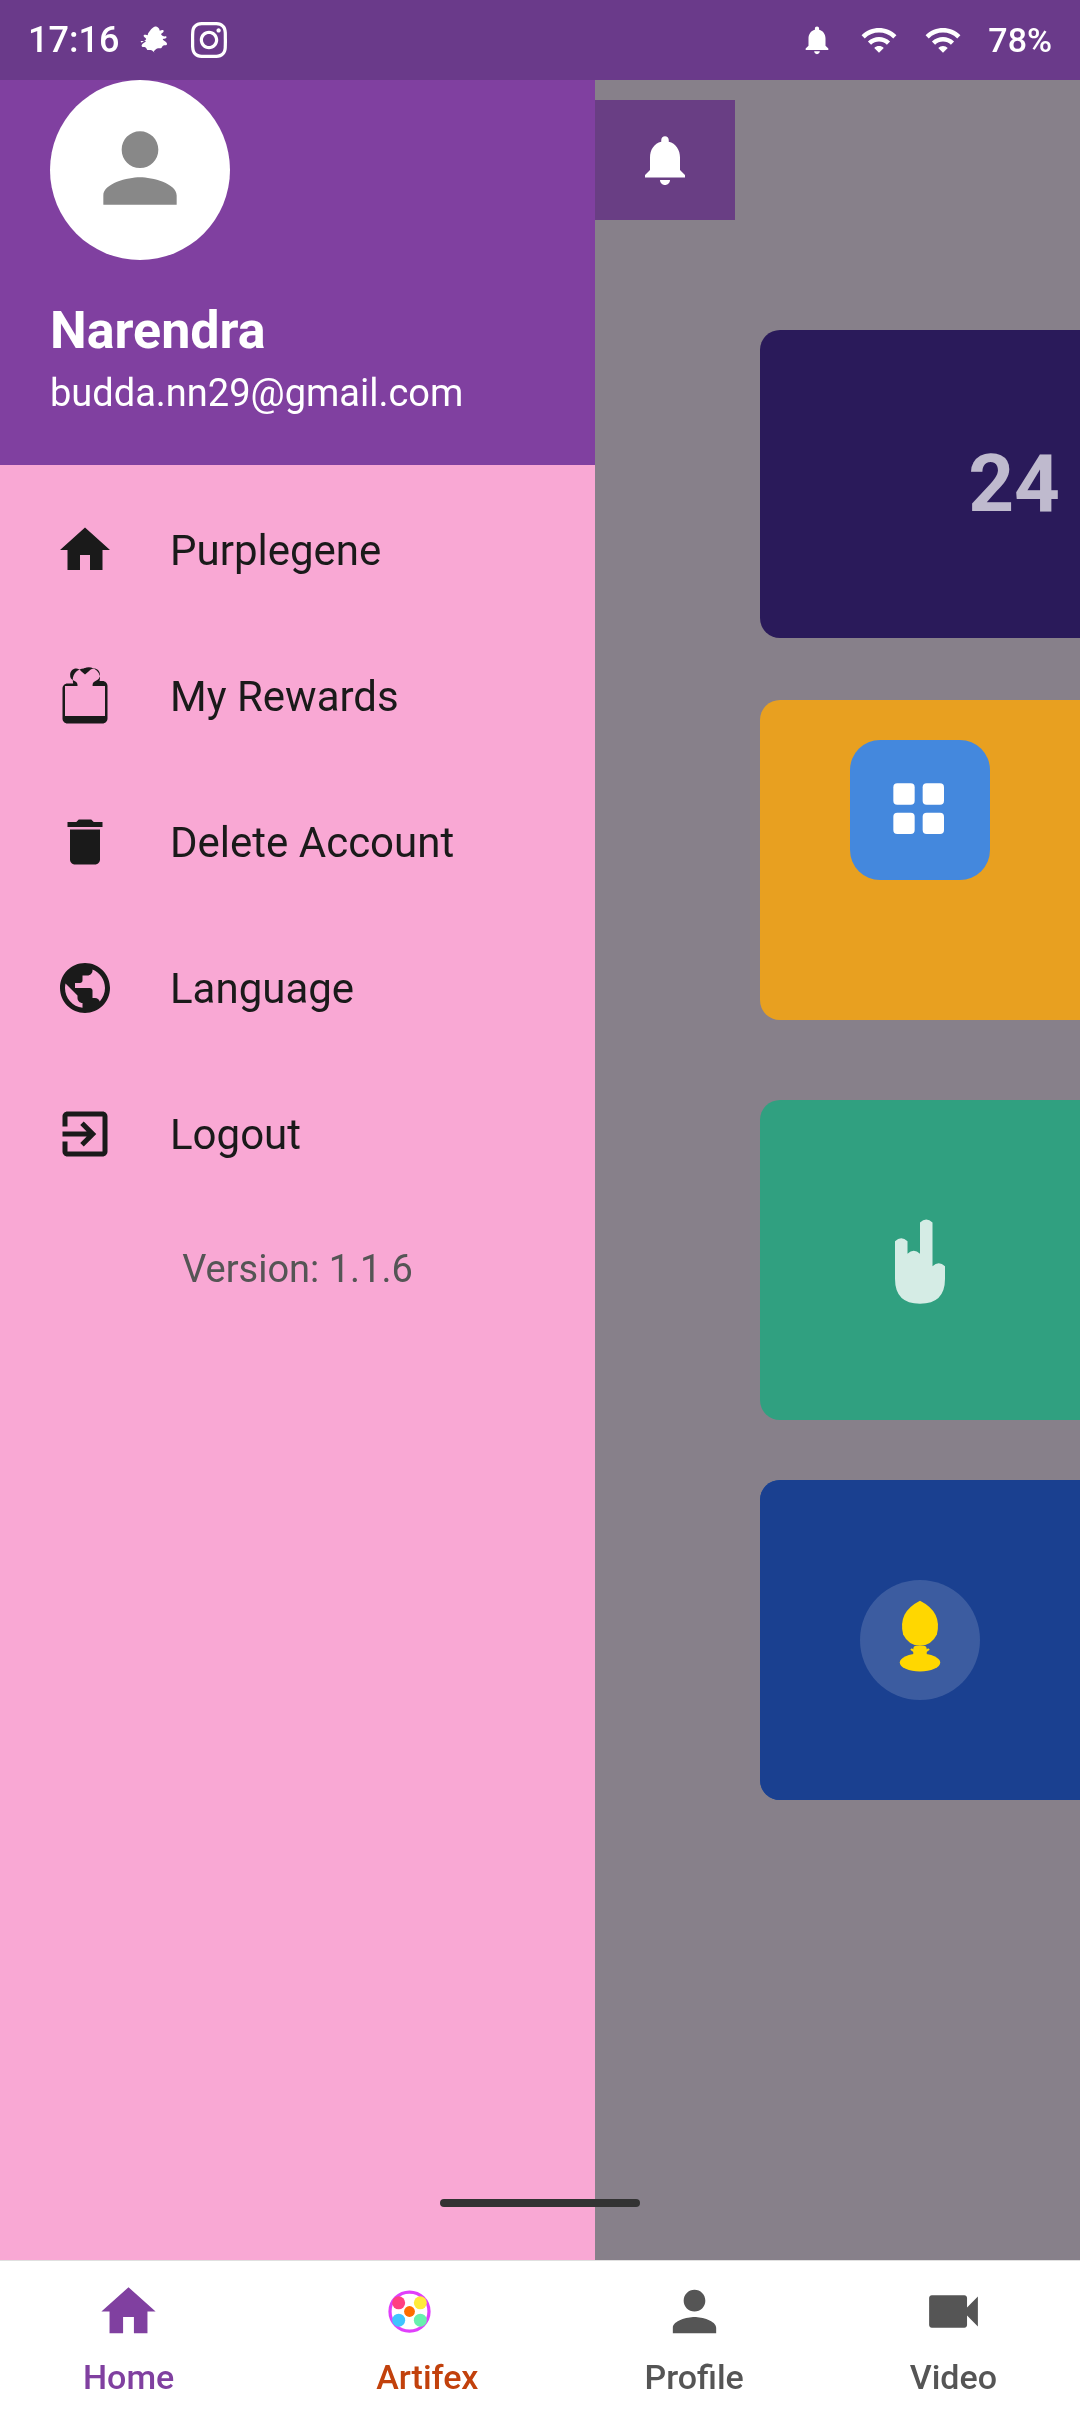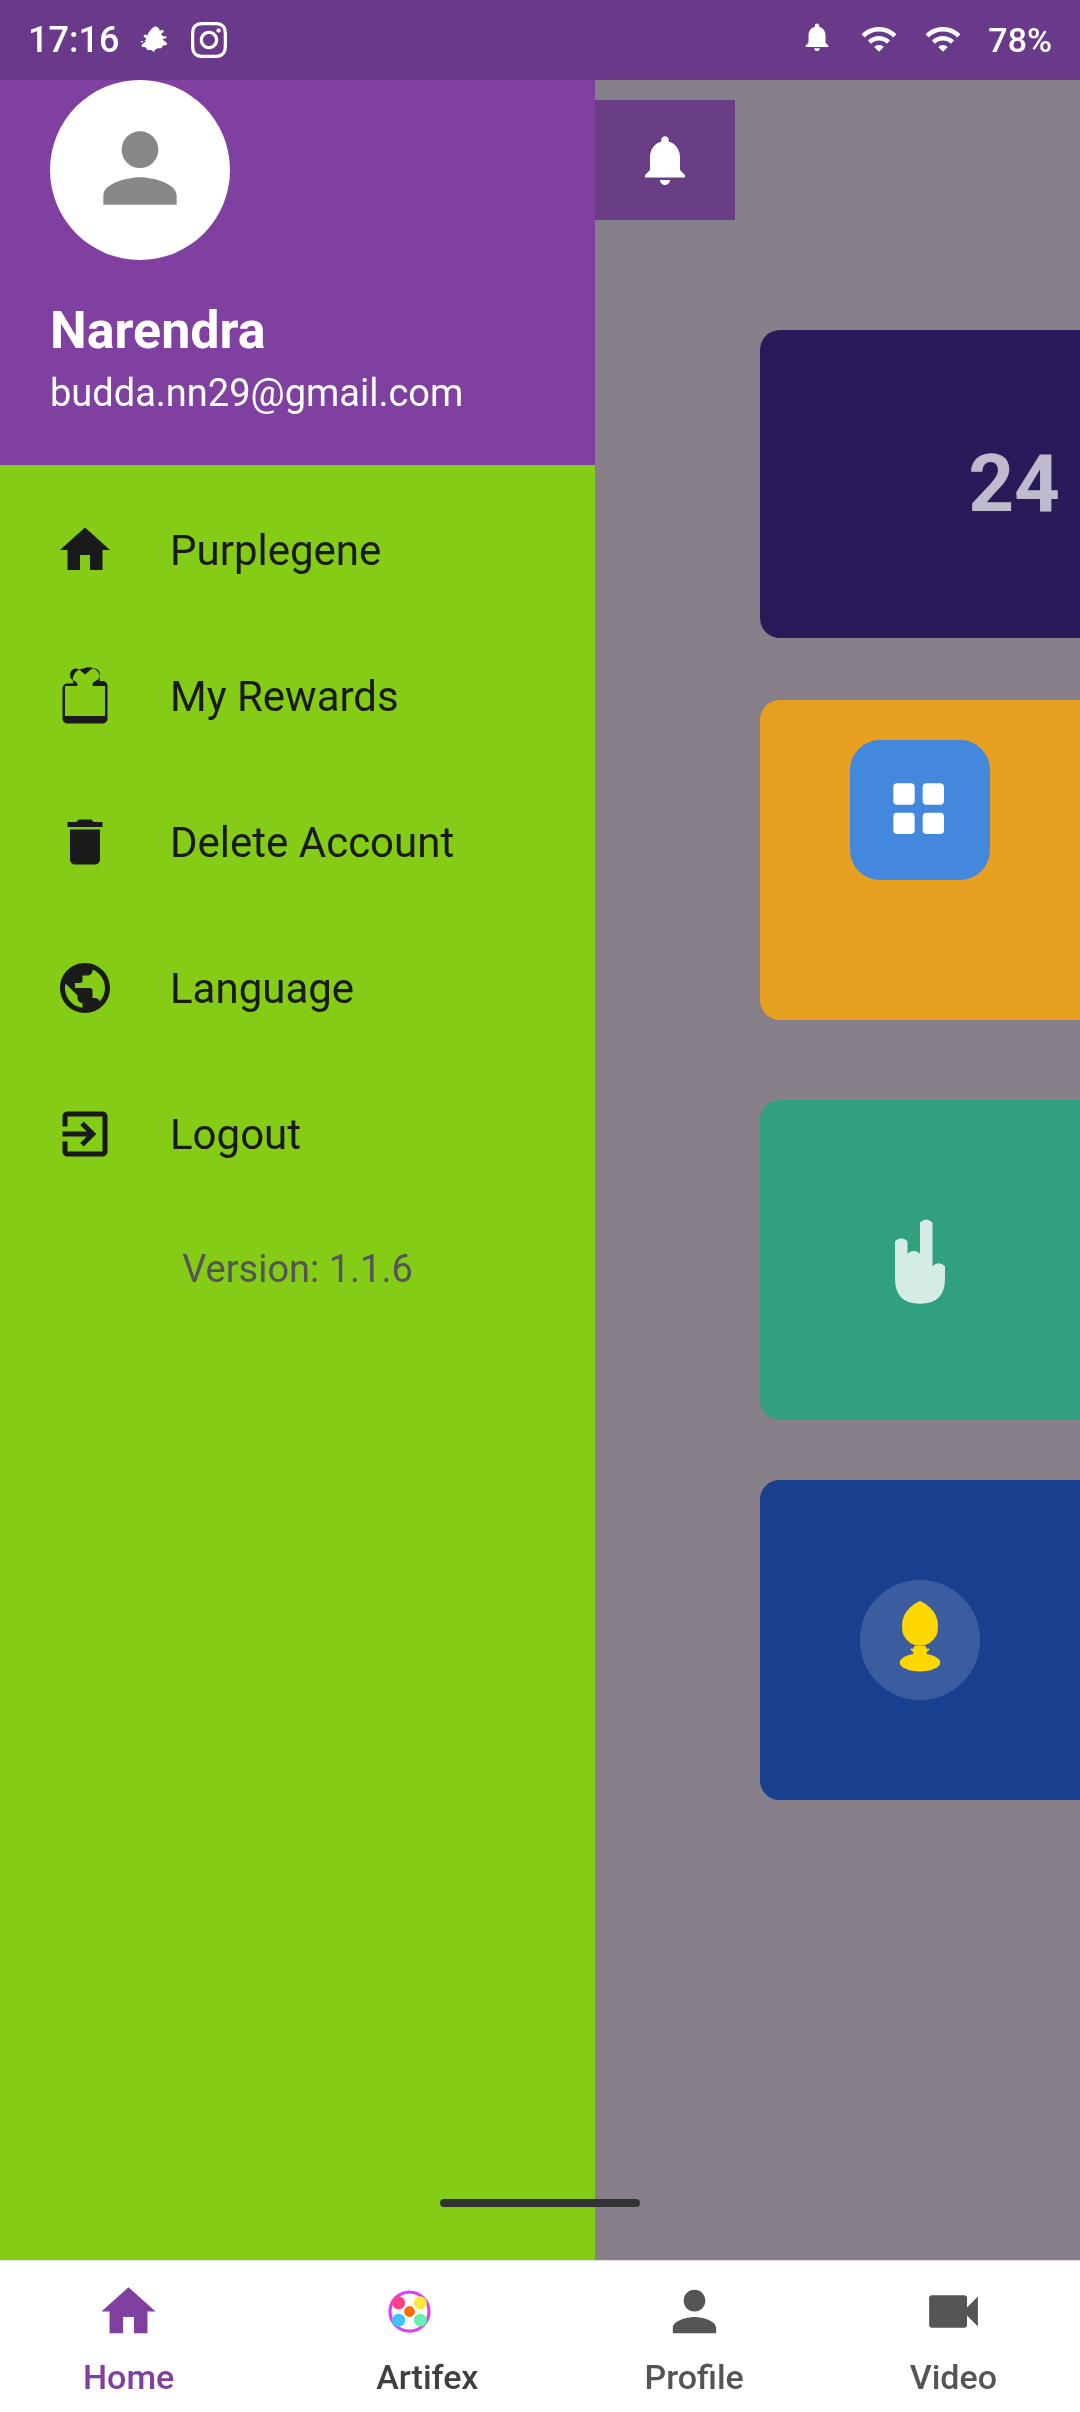--- a/index.html
+++ b/index.html
@@ -53,30 +53,31 @@
     }
 
     .status-left {
       display: flex;
       align-items: center;
       gap: 18px;
     }
 
     .status-right {
       display: flex;
+      align-items: center;
       gap: 26px;
     }
 
     
     .drawer {
       position: absolute;
       top: 0; left: 0;
       width: 595px;
       height: 2412px;
-      background: #84cc16;
+      background: #f9a8d4;
       z-index: 5;
       display: flex;
       flex-direction: column;
     }
 
     
     .drawer-header {
       background: #8040a0;
       padding: 80px 50px 50px 50px;
       min-height: 420px;
@@ -211,21 +212,21 @@
     .nav-label {
       font-size: 34px;
       font-weight: 500;
     }
 
     .nav-item.active .nav-label { color: #8040a0; }
     .nav-item.active .nav-icon svg { fill: #8040a0; }
     .nav-item:not(.active) .nav-label { color: #555; }
     .nav-item:not(.active) .nav-icon svg { fill: #555; }
 
-    .nav-item.artifex .nav-label { color: #404040; margin-left: 36px; }
+    .nav-item.artifex .nav-label { color: #c2410c; margin-left: 36px; }
 
     
     .scroll-indicator {
       position: absolute;
       bottom: 205px;
       left: 50%;
       transform: translateX(-50%);
       width: 200px;
       height: 8px;
       background: #333;

